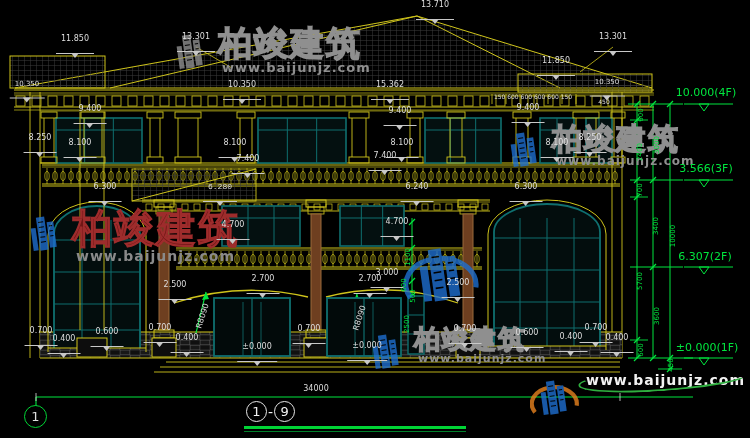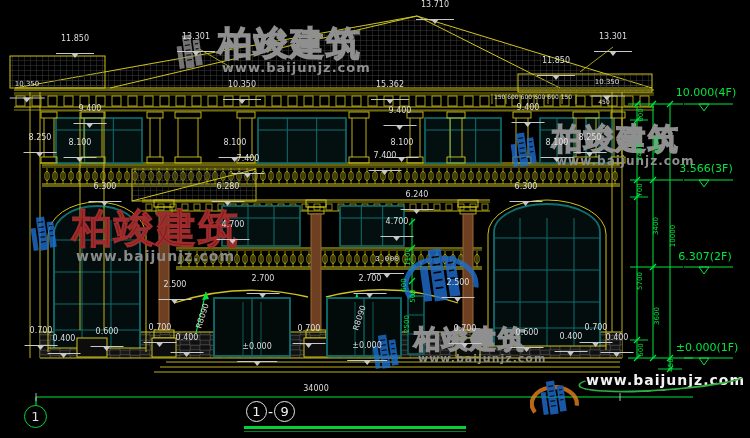--- a/index.html
+++ b/index.html
@@ -666,26 +666,26 @@
       <div class="lbl w" style="left: 528px; top: 113px;">9.400</div>
       <div class="lbl w" style="left: 40px; top: 143px;">8.250</div>
       <div class="lbl w" style="left: 590px; top: 143px;">8.250</div>
       <div class="lbl w" style="left: 80px; top: 148px;">8.100</div>
       <div class="lbl w" style="left: 235px; top: 148px;">8.100</div>
       <div class="lbl w" style="left: 402px; top: 148px;">8.100</div>
       <div class="lbl w" style="left: 557px; top: 148px;">8.100</div>
       <div class="lbl w" style="left: 248px; top: 164px;">7.400</div>
       <div class="lbl w" style="left: 385px; top: 161px;">7.400</div>
       <div class="lbl w" style="left: 105px; top: 192px;">6.300</div>
-      <div class="lbl w" style="left: 228px; top: 192px;">6.280</div>
-      <div class="lbl w" style="left: 417px; top: 200px;">6.240</div>
+      <div class="lbl w" style="left: 220px; top: 192px; font-family: Liberation Mono, monospace;">6.280</div>
+      <div class="lbl w" style="left: 417px; top: 192px;">6.240</div>
       <div class="lbl w" style="left: 526px; top: 192px;">6.300</div>
       <div class="lbl w" style="left: 233px; top: 230px;">4.700</div>
       <div class="lbl w" style="left: 397px; top: 227px;">4.700</div>
-      <div class="lbl w" style="left: 387px; top: 264px; font-family: Liberation Mono, monospace;">3.000</div>
+      <div class="lbl w" style="left: 387px; top: 278px;">3.000</div>
       <div class="lbl w" style="left: 263px; top: 284px;">2.700</div>
       <div class="lbl w" style="left: 370px; top: 284px;">2.700</div>
       <div class="lbl w" style="left: 175px; top: 290px;">2.500</div>
       <div class="lbl w" style="left: 458px; top: 288px;">2.500</div>
       <div class="lbl wp" style="left: 203px; top: 316px; transform: translate(-50%, -50%) rotate(-72deg);">R8090</div>
       <div class="lbl wp" style="left: 360px; top: 318px; transform: translate(-50%, -50%) rotate(-72deg);">R8090</div>
       <div class="lbl w" style="left: 41px; top: 336px;">0.700</div>
       <div class="lbl w" style="left: 64px; top: 344px;">0.400</div>
       <div class="lbl w" style="left: 107px; top: 337px;">0.600</div>
       <div class="lbl w" style="left: 160px; top: 333px;">0.700</div>

